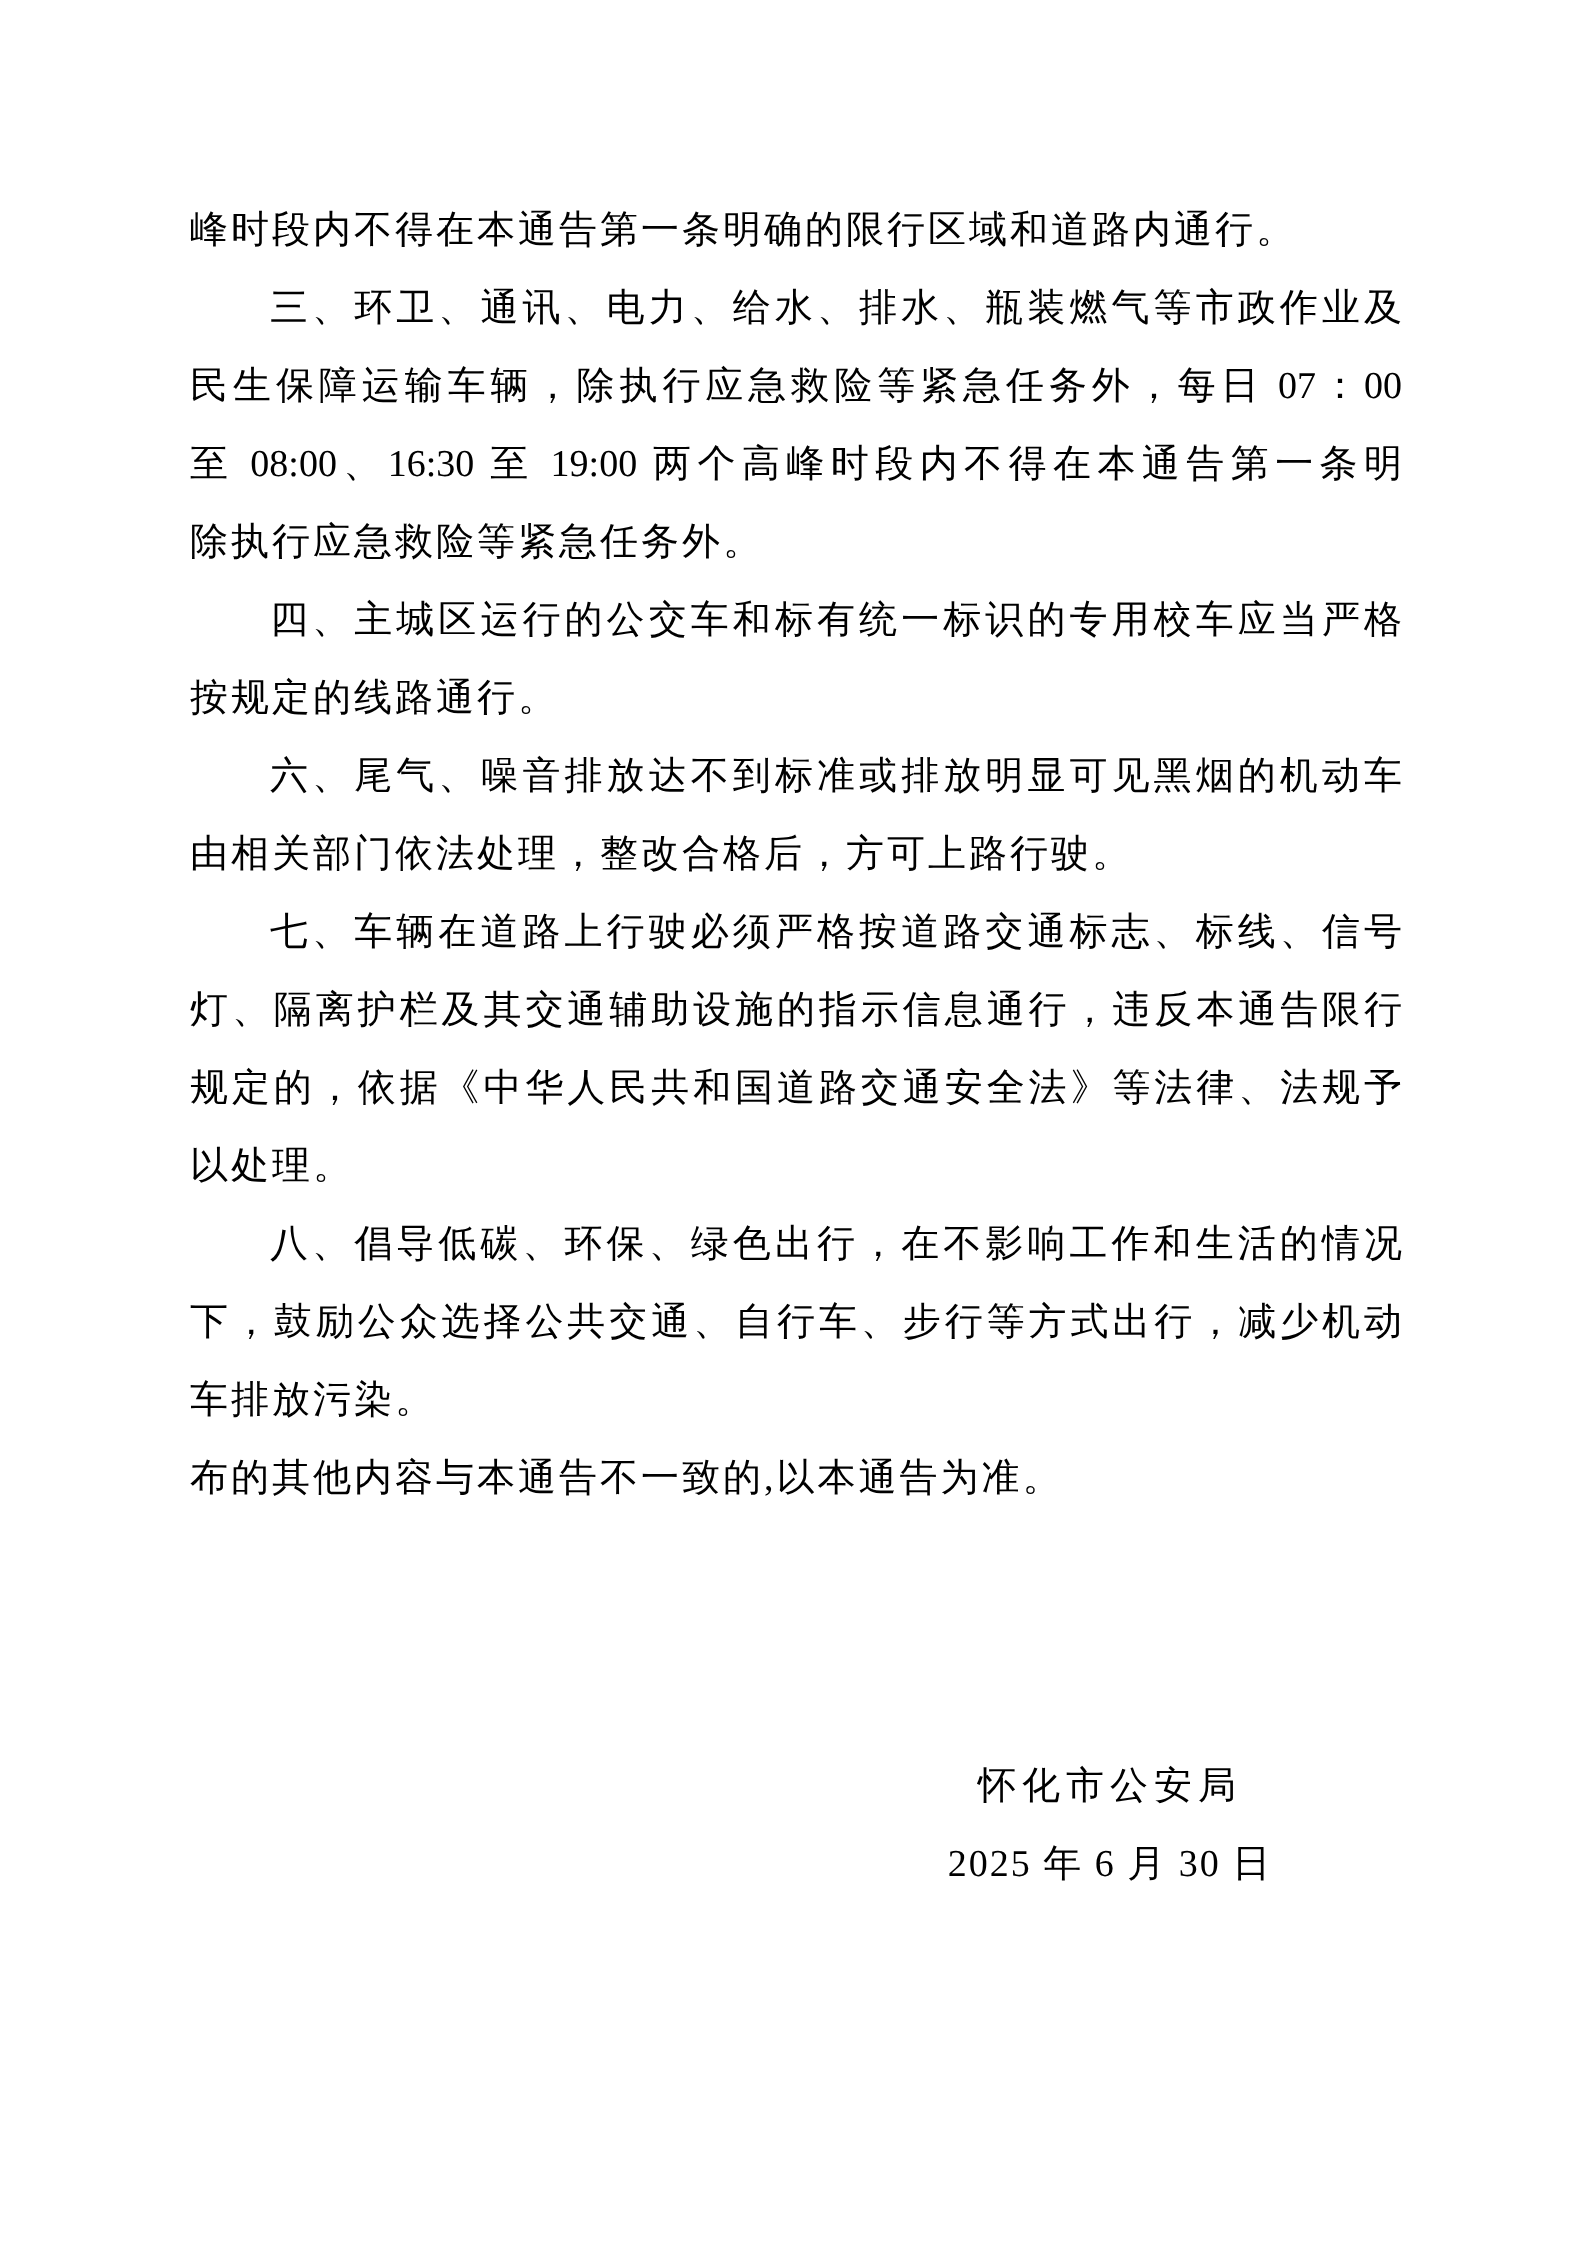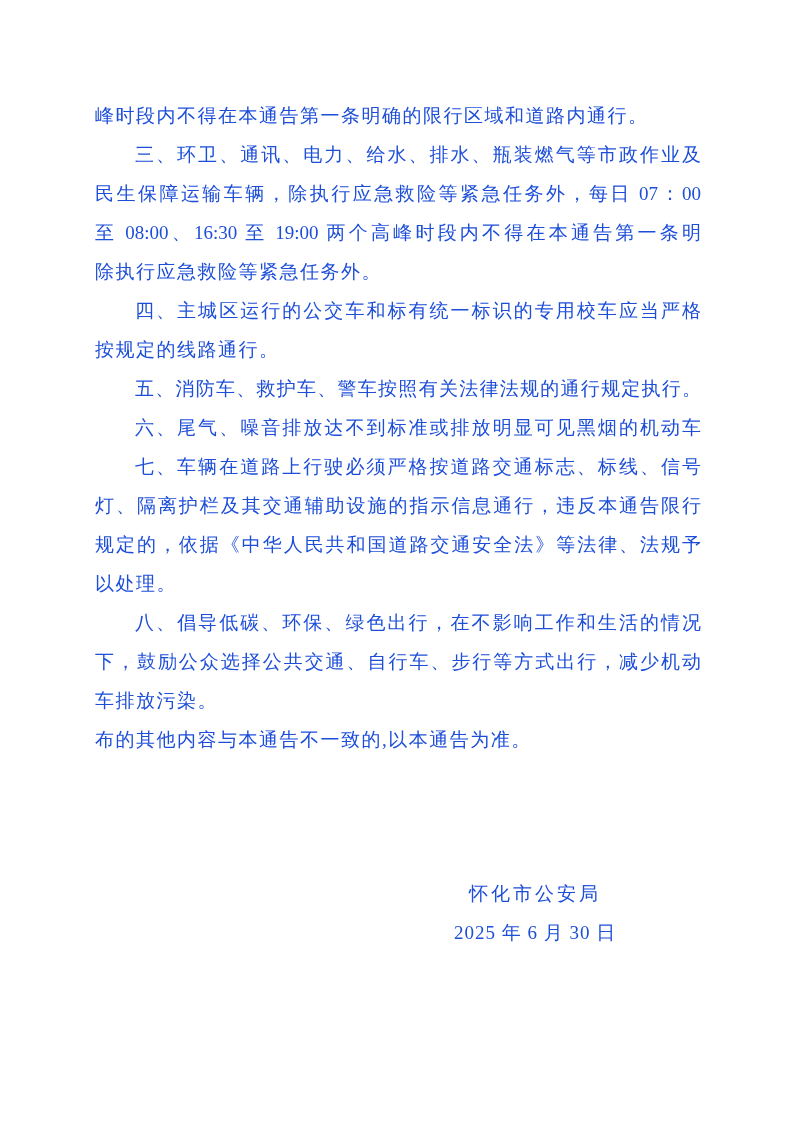--- a/index.html
+++ b/index.html
@@ -35,45 +35,45 @@
   .line.plain {
     letter-spacing: 1.5px;
   }
   .line.indent {
     padding-left: 40px;
     font-family: Liberation Serif, serif;
   }
   .sign-block {
     position: absolute;
     top: 874px;
-    left: 368px;
+    left: 388px;
     width: 334px;
     text-align: center;
   }
   .sign-block .sig {
     letter-spacing: 3px;
   }
   .sign-block .date {
     letter-spacing: 1px;
   }
 </style>
 </head>
 <body>
 
-<div class="page" style="color: #1d4ed8; background: rgb(255, 255, 255);">
+<div class="page" style="color: #000000; background: rgb(255, 255, 255);">
   <div class="body-text" id="body-lines">
       <div class="line plain">峰时段内不得在本通告第一条明确的限行区域和道路内通行。</div>
       <div class="line justify indent">三、环卫、通讯、电力、给水、排水、瓶装燃气等市政作业及</div>
       <div class="line justify">民生保障运输车辆，除执行应急救险等紧急任务外，每日 07：00</div>
       <div class="line justify">至 08:00、16:30 至 19:00 两个高峰时段内不得在本通告第一条明</div>
       <div class="line plain">除执行应急救险等紧急任务外。</div>
       <div class="line justify indent">四、主城区运行的公交车和标有统一标识的专用校车应当严格</div>
       <div class="line plain">按规定的线路通行。</div>
-      <div class="line justify indent">五、消防车、救护车、警车按照有关法律法规的通行规定执行。</div>
       <div class="line justify indent">六、尾气、噪音排放达不到标准或排放明显可见黑烟的机动车</div>
+      <div class="line plain">由相关部门依法处理，整改合格后，方可上路行驶。</div>
       <div class="line justify indent">七、车辆在道路上行驶必须严格按道路交通标志、标线、信号</div>
       <div class="line justify">灯、隔离护栏及其交通辅助设施的指示信息通行，违反本通告限行</div>
       <div class="line justify">规定的，依据《中华人民共和国道路交通安全法》等法律、法规予</div>
       <div class="line plain">以处理。</div>
       <div class="line justify indent">八、倡导低碳、环保、绿色出行，在不影响工作和生活的情况</div>
       <div class="line justify">下，鼓励公众选择公共交通、自行车、步行等方式出行，减少机动</div>
       <div class="line plain">车排放污染。</div>
       <div class="line plain">布的其他内容与本通告不一致的,以本通告为准。</div>
     </div>
   <div class="sign-block">

